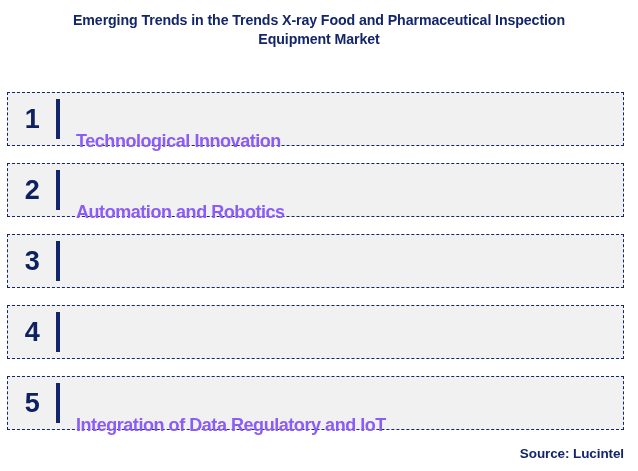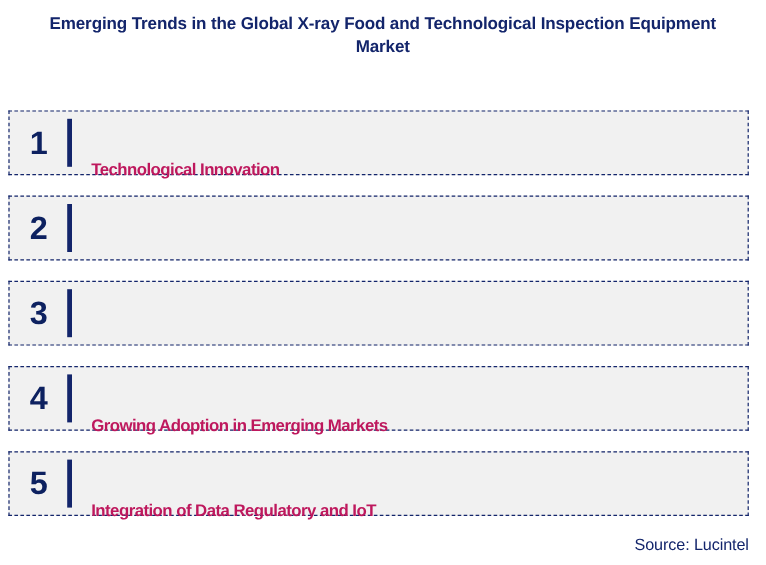--- a/index.html
+++ b/index.html
@@ -72,70 +72,70 @@
   .trend-divider {
     flex: 0 0 4px;
     width: 4px;
     height: 40px;
     background: #13256b;
   }
 
   .trend-label {
     flex: 1 1 auto;
     padding-left: 16px;
-    color: #be185d;
-    font-size: 14px;
+    color: #8b5cf6;
+    font-size: 18px;
     font-weight: bold;
     line-height: 22px;
     letter-spacing: -0.45px;
     white-space: nowrap;
     overflow: hidden;
     margin-top: 43px;
   }
 
   
   .source {
     position: absolute;
     right: 14px;
     top: 446px;
     color: #13256b;
     font-size: 13.5px;
-    font-weight: normal;
+    font-weight: bold;
     letter-spacing: -0.1px;
   }
 </style>
 </head>
 <body>
 
 <div class="infographic">
 
-  <div class="title">Emerging Trends in the Global X-ray Food and Technological Inspection Equipment Market</div>
+  <div class="title">Emerging Trends in the Trends X-ray Food and Pharmaceutical Inspection Equipment Market</div>
 
   <div class="trend-list">
 
     <div class="trend-row">
       <div class="trend-number">1</div>
       <div class="trend-divider"></div>
       <div class="trend-label">Technological Innovation</div>
     </div>
 
     <div class="trend-row">
       <div class="trend-number">2</div>
       <div class="trend-divider"></div>
+      <div class="trend-label">Automation and Robotics</div>
     </div>
 
     <div class="trend-row">
       <div class="trend-number">3</div>
       <div class="trend-divider"></div>
     </div>
 
     <div class="trend-row">
       <div class="trend-number">4</div>
       <div class="trend-divider"></div>
-      <div class="trend-label">Growing Adoption in Emerging Markets</div>
     </div>
 
     <div class="trend-row">
       <div class="trend-number">5</div>
       <div class="trend-divider"></div>
       <div class="trend-label">Integration of Data Regulatory and IoT</div>
     </div>
 
   </div>
 

